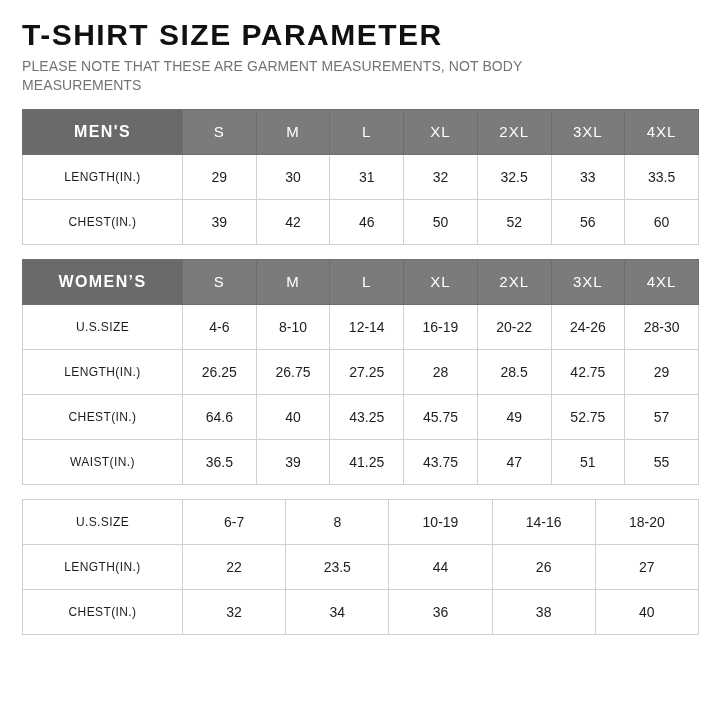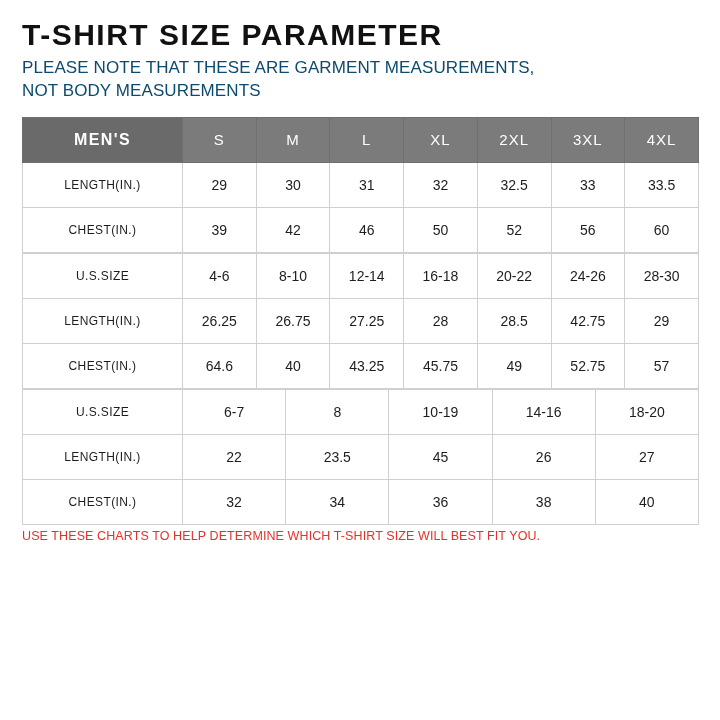--- a/index.html
+++ b/index.html
@@ -24,31 +24,32 @@
   }
   .title {
     font-size: 30px;
     font-weight: bold;
     letter-spacing: 1.5px;
     color: #111111;
     margin: 0 0 6px 0;
     line-height: 1.1;
   }
   .note {
-    font-size: 17px;
-    color: #0c4a6e;
+    font-size: 14px;
+    color: #737373;
     line-height: 1.35;
     margin: 0 0 14px 0;
     max-width: 530px;
     letter-spacing: 0.1px;
   }
   table.size-table {
     border-collapse: collapse;
     width: 676px;
     table-layout: fixed;
+    margin-bottom: 14px;
   }
   table.size-table td {
     border: 1px solid #d0d0d0;
     text-align: center;
     vertical-align: middle;
     font-size: 14px;
     color: #1d1d1d;
     height: 44px;
     padding: 0 2px;
     background: #ffffff;
@@ -137,26 +138,36 @@
           <col style="width: 160px;">
           <col style="width: 73.7143px;">
           <col style="width: 73.7143px;">
           <col style="width: 73.7143px;">
           <col style="width: 73.7143px;">
           <col style="width: 73.7143px;">
           <col style="width: 73.7143px;">
           <col style="width: 73.7143px;">
         </colgroup>
         <tbody>
+          <tr class="header-row">
+            <td class="row-label-head">WOMEN’S</td>
+            <td>S</td>
+            <td>M</td>
+            <td>L</td>
+            <td>XL</td>
+            <td>2XL</td>
+            <td>3XL</td>
+            <td>4XL</td>
+          </tr>
           <tr>
             <td class="row-label">U.S.SIZE</td>
             <td>4-6</td>
             <td>8-10</td>
             <td>12-14</td>
-            <td>16-18</td>
+            <td>16-19</td>
             <td>20-22</td>
             <td>24-26</td>
             <td>28-30</td>
           </tr>
           <tr>
             <td class="row-label">LENGTH(IN.)</td>
             <td>26.25</td>
             <td>26.75</td>
             <td>27.25</td>
             <td>28</td>
@@ -167,20 +178,30 @@
           <tr>
             <td class="row-label">CHEST(IN.)</td>
             <td>64.6</td>
             <td>40</td>
             <td>43.25</td>
             <td>45.75</td>
             <td>49</td>
             <td>52.75</td>
             <td>57</td>
           </tr>
+          <tr>
+            <td class="row-label">WAIST(IN.)</td>
+            <td>36.5</td>
+            <td>39</td>
+            <td>41.25</td>
+            <td>43.75</td>
+            <td>47</td>
+            <td>51</td>
+            <td>55</td>
+          </tr>
         </tbody>
       </table>
       <table class="size-table">
         <colgroup>
           <col style="width: 160px;">
           <col style="width: 103.2px;">
           <col style="width: 103.2px;">
           <col style="width: 103.2px;">
           <col style="width: 103.2px;">
           <col style="width: 103.2px;">
@@ -191,31 +212,30 @@
             <td>6-7</td>
             <td>8</td>
             <td>10-19</td>
             <td>14-16</td>
             <td>18-20</td>
           </tr>
           <tr>
             <td class="row-label">LENGTH(IN.)</td>
             <td>22</td>
             <td>23.5</td>
-            <td>45</td>
+            <td>44</td>
             <td>26</td>
             <td>27</td>
           </tr>
           <tr>
             <td class="row-label">CHEST(IN.)</td>
             <td>32</td>
             <td>34</td>
             <td>36</td>
             <td>38</td>
             <td>40</td>
           </tr>
         </tbody>
       </table>
     </div>
 
-  <div class="footer">USE THESE CHARTS TO HELP DETERMINE WHICH T-SHIRT SIZE WILL BEST FIT YOU.</div>
 
 </div>
 
 </body></html>

